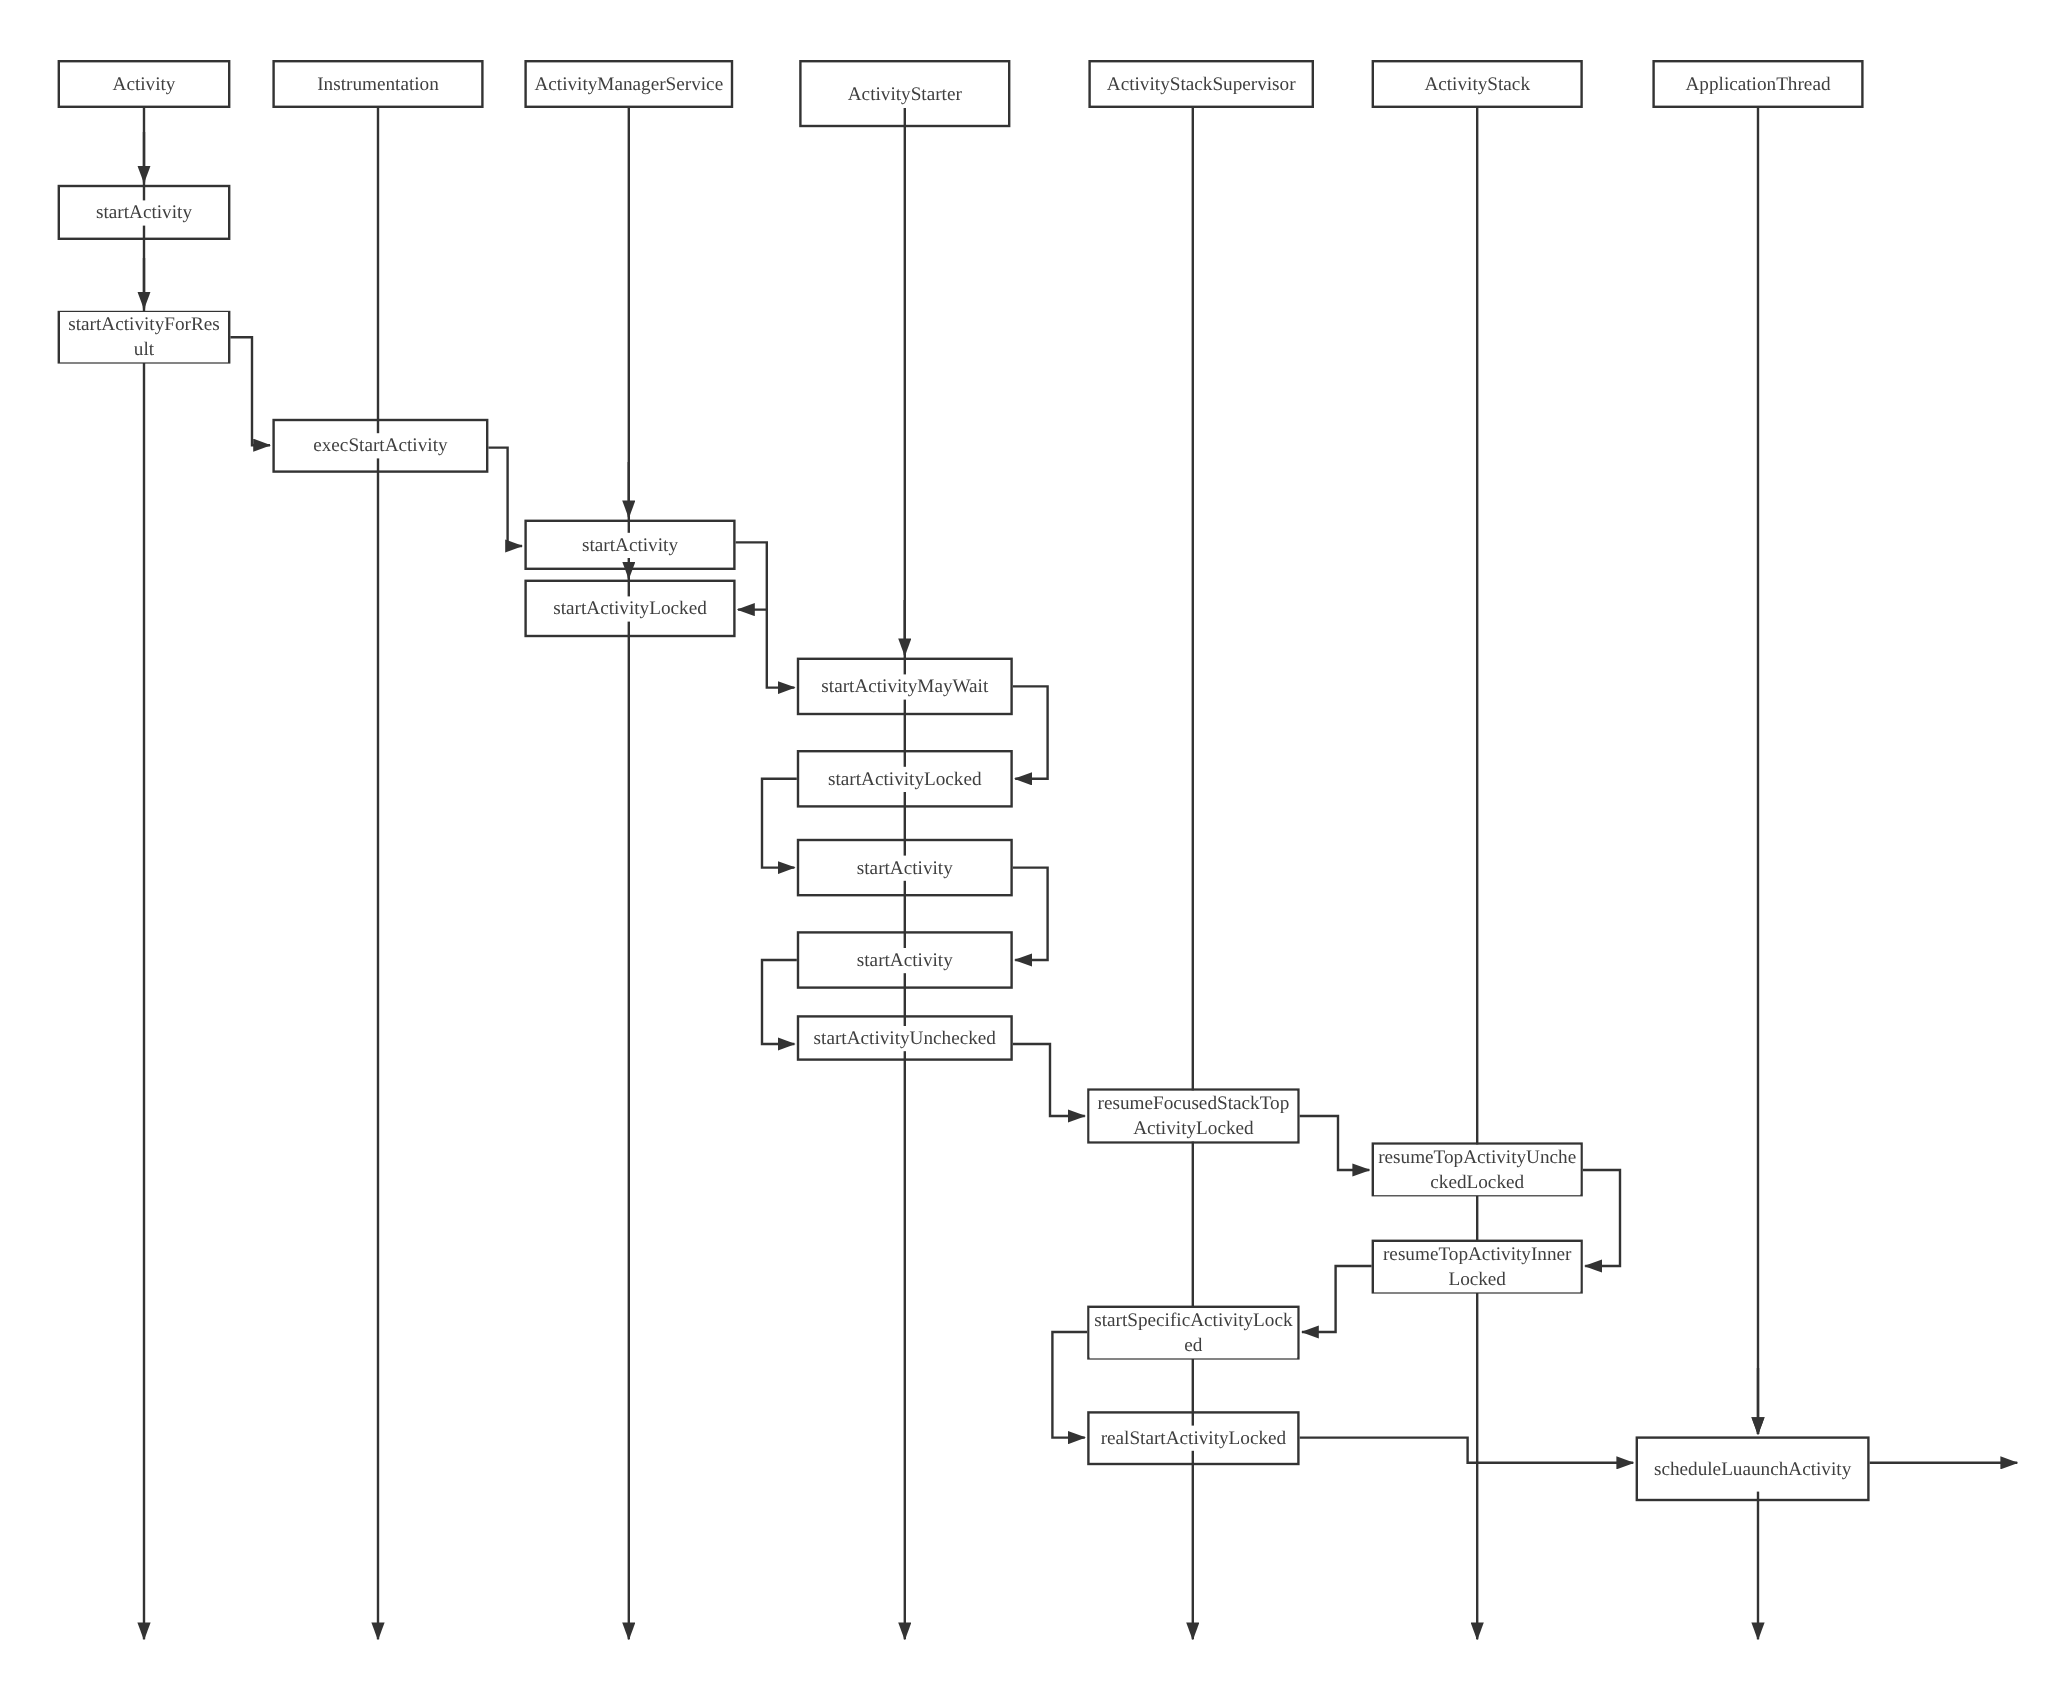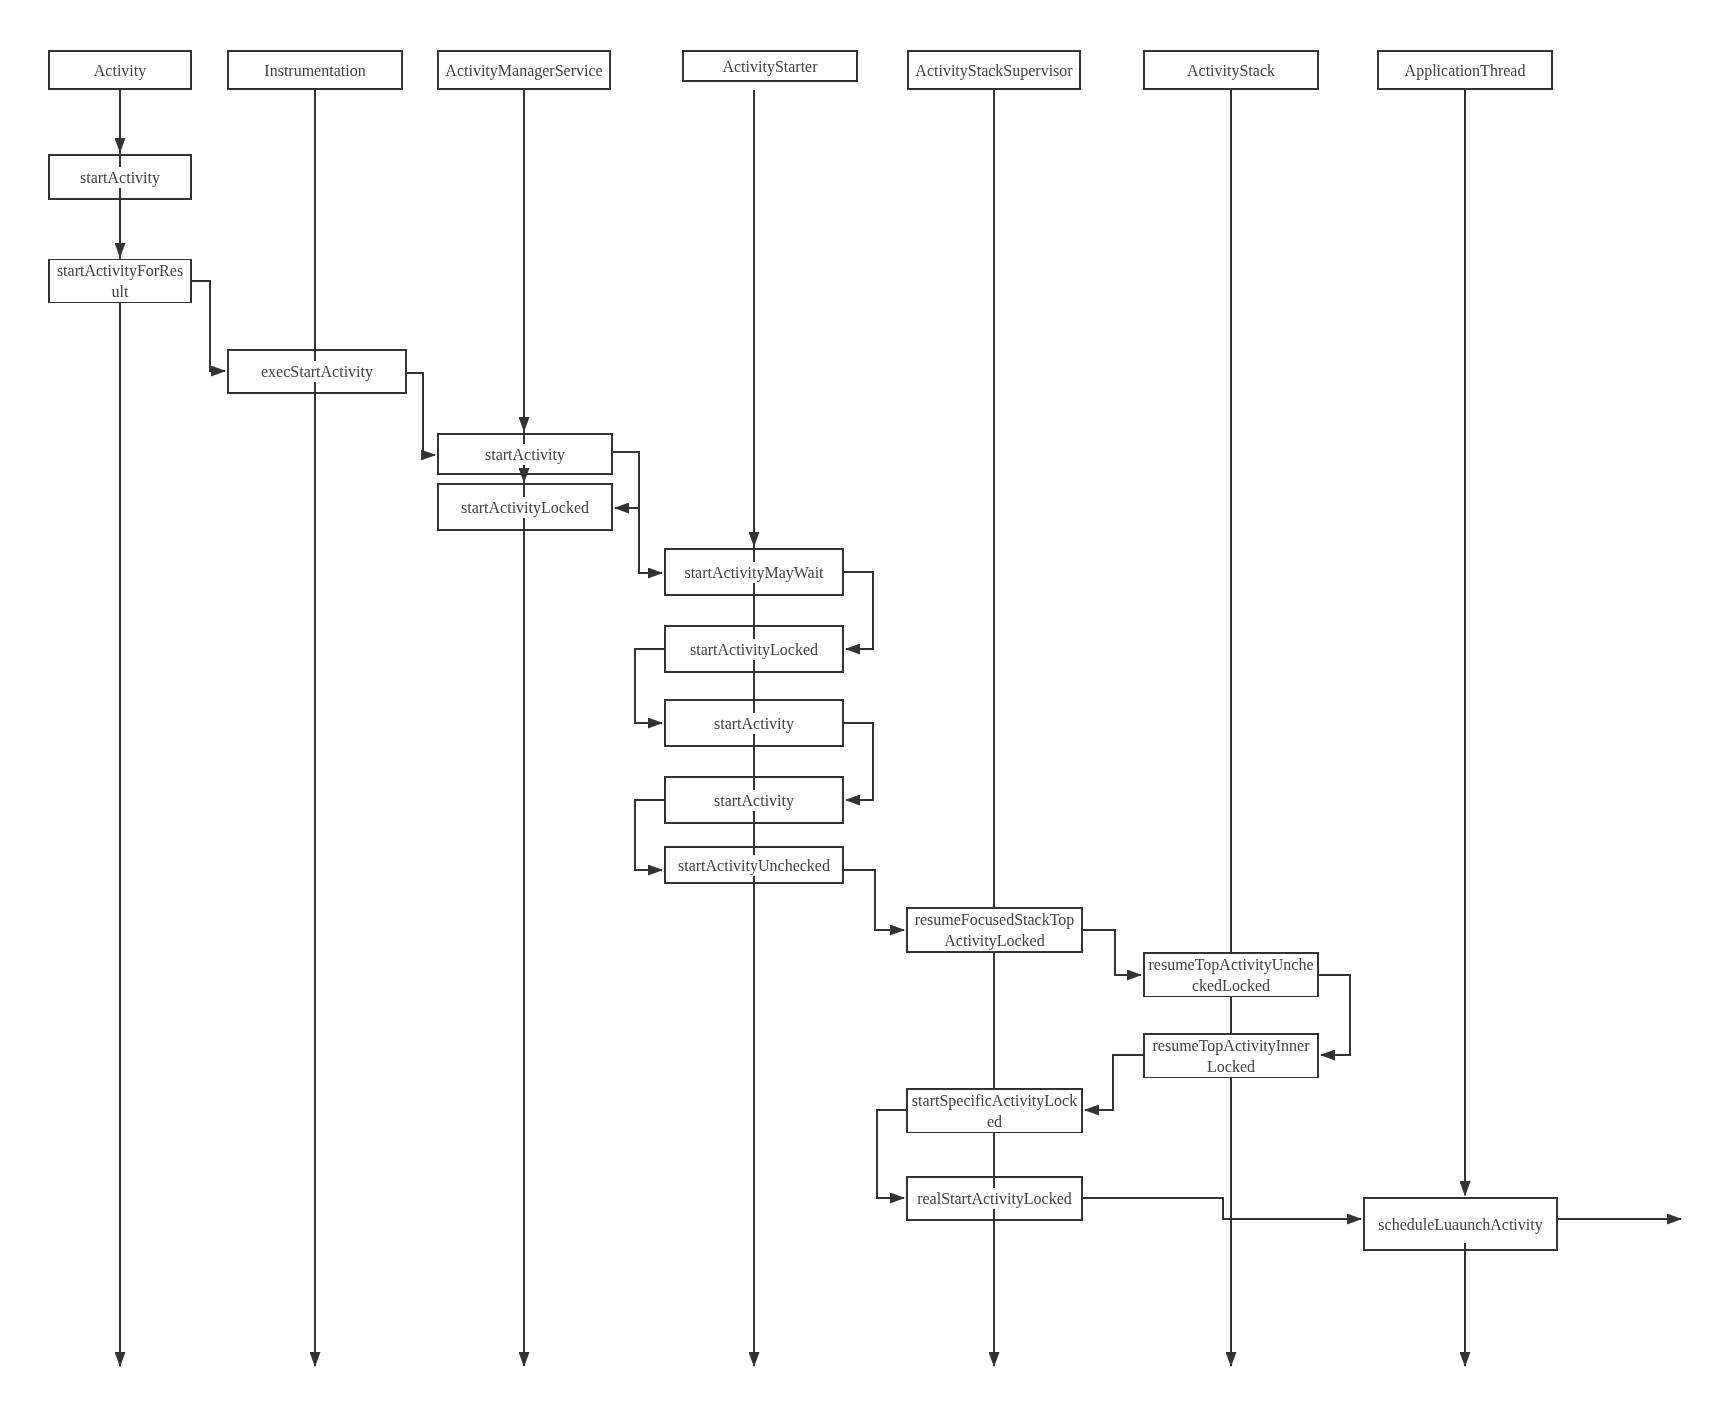--- a/index.html
+++ b/index.html
@@ -82,24 +82,24 @@
 
     <div class="box actor" style="left:48px;top:50px;width:144px;height:40px">
       <span class="lbl">Activity</span>
       </div>
     <div class="box actor" style="left:227px;top:50px;width:176px;height:40px">
       <span class="lbl">Instrumentation</span>
       </div>
     <div class="box actor" style="left:437px;top:50px;width:174px;height:40px">
       <span class="lbl">ActivityManagerService</span>
       </div>
-    <div class="box actor" style="left:682px;top:50px;width:176px;height:32px">
+    <div class="box actor" style="left:666px;top:50px;width:176px;height:56px">
       <span class="lbl">ActivityStarter</span>
       </div>
-    <div class="box actor" style="left:907px;top:50px;width:174px;height:40px">
+    <div class="box actor" style="left:907px;top:50px;width:188px;height:40px">
       <span class="lbl">ActivityStackSupervisor</span>
       </div>
     <div class="box actor" style="left:1143px;top:50px;width:176px;height:40px">
       <span class="lbl">ActivityStack</span>
       </div>
     <div class="box actor" style="left:1377px;top:50px;width:176px;height:40px">
       <span class="lbl">ApplicationThread</span>
       </div>
 
     <div class="box" style="left:48px;top:154px;width:144px;height:46px">

